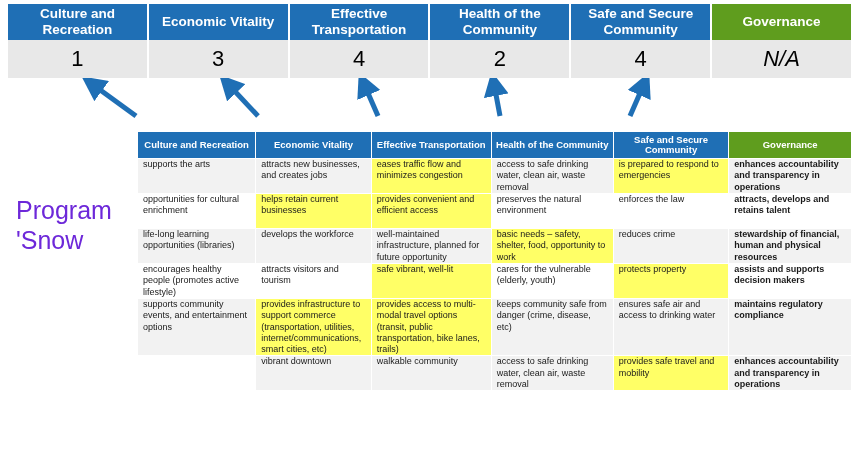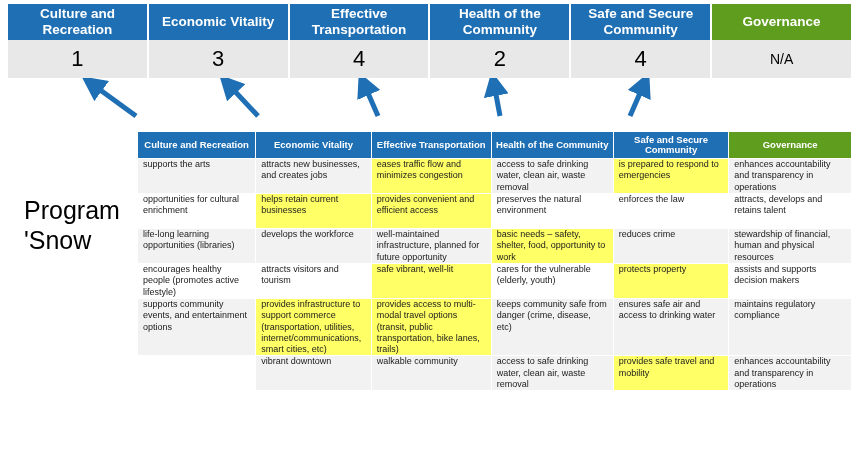--- a/index.html
+++ b/index.html
@@ -57,42 +57,41 @@
     flex: 1 1 0;
     display: flex;
     align-items: center;
     justify-content: center;
     font-size: 22px;
     color: #000000;
     border-right: 2px solid #ffffff;
     box-sizing: border-box;
   }
   .top-score-cell:last-child { border-right: none; }
-  .top-score-cell.na { font-size: 14px; }
+  .top-score-cell.na { font-size: 22px; font-style: italic; }
 
   
   #arrow-layer {
     position: absolute;
     left: 0;
     top: 78px;
     width: 859px;
     height: 58px;
     pointer-events: none;
   }
 
   
   #left-caption {
     position: absolute;
     left: 16px;
     top: 196px;
     width: 120px;
     font-size: 25px;
-    color: #000000;
+    color: #6d28d9;
     line-height: 1.18;
-    margin-left: 8px;
   }
 
   
   #matrix {
     position: absolute;
     left: 138px;
     top: 132px;
     width: 713px;
     border-collapse: collapse;
     table-layout: fixed;
@@ -127,21 +126,21 @@
     padding: 0 5px;
     line-height: 1.25;
     border-right: 1px solid #ffffff;
     border-bottom: 1px solid #ffffff;
     background: #f2f2f2;
     height: 34px;
   }
   #matrix tr.alt td { background: #ffffff; }
   #matrix td.hl { background: #ffff66 !important; }
   #matrix td.empty { background: #ffffff !important; border-right-color: #ffffff; }
-  #matrix td:last-child { border-right: none; }
+  #matrix td:last-child { border-right: none; font-weight: bold; }
 </style>
 </head>
 <body>
 
 <div id="top-band">
   <div id="top-header-row">
     <div class="top-header-cell">
         <span>Culture and Recreation</span>
       </div>
     <div class="top-header-cell">

